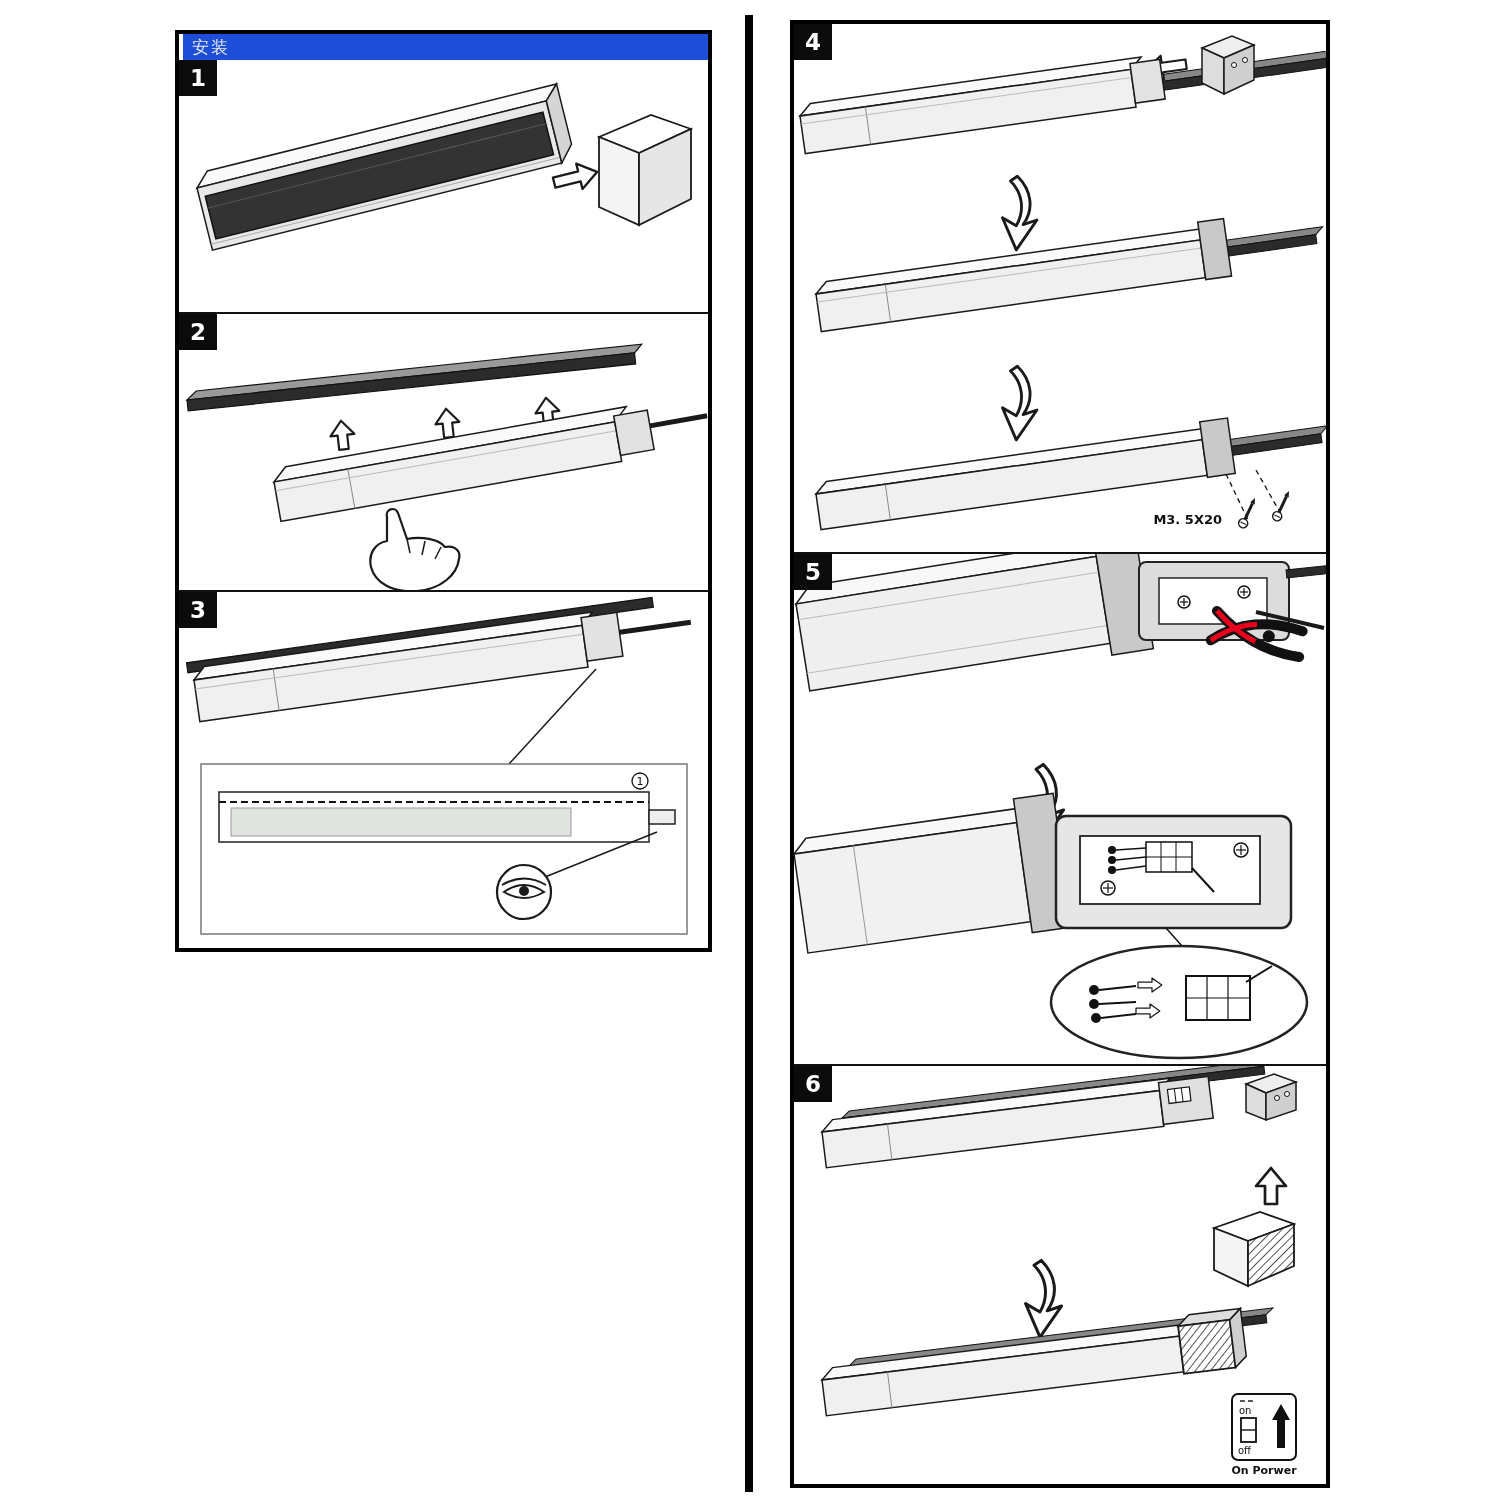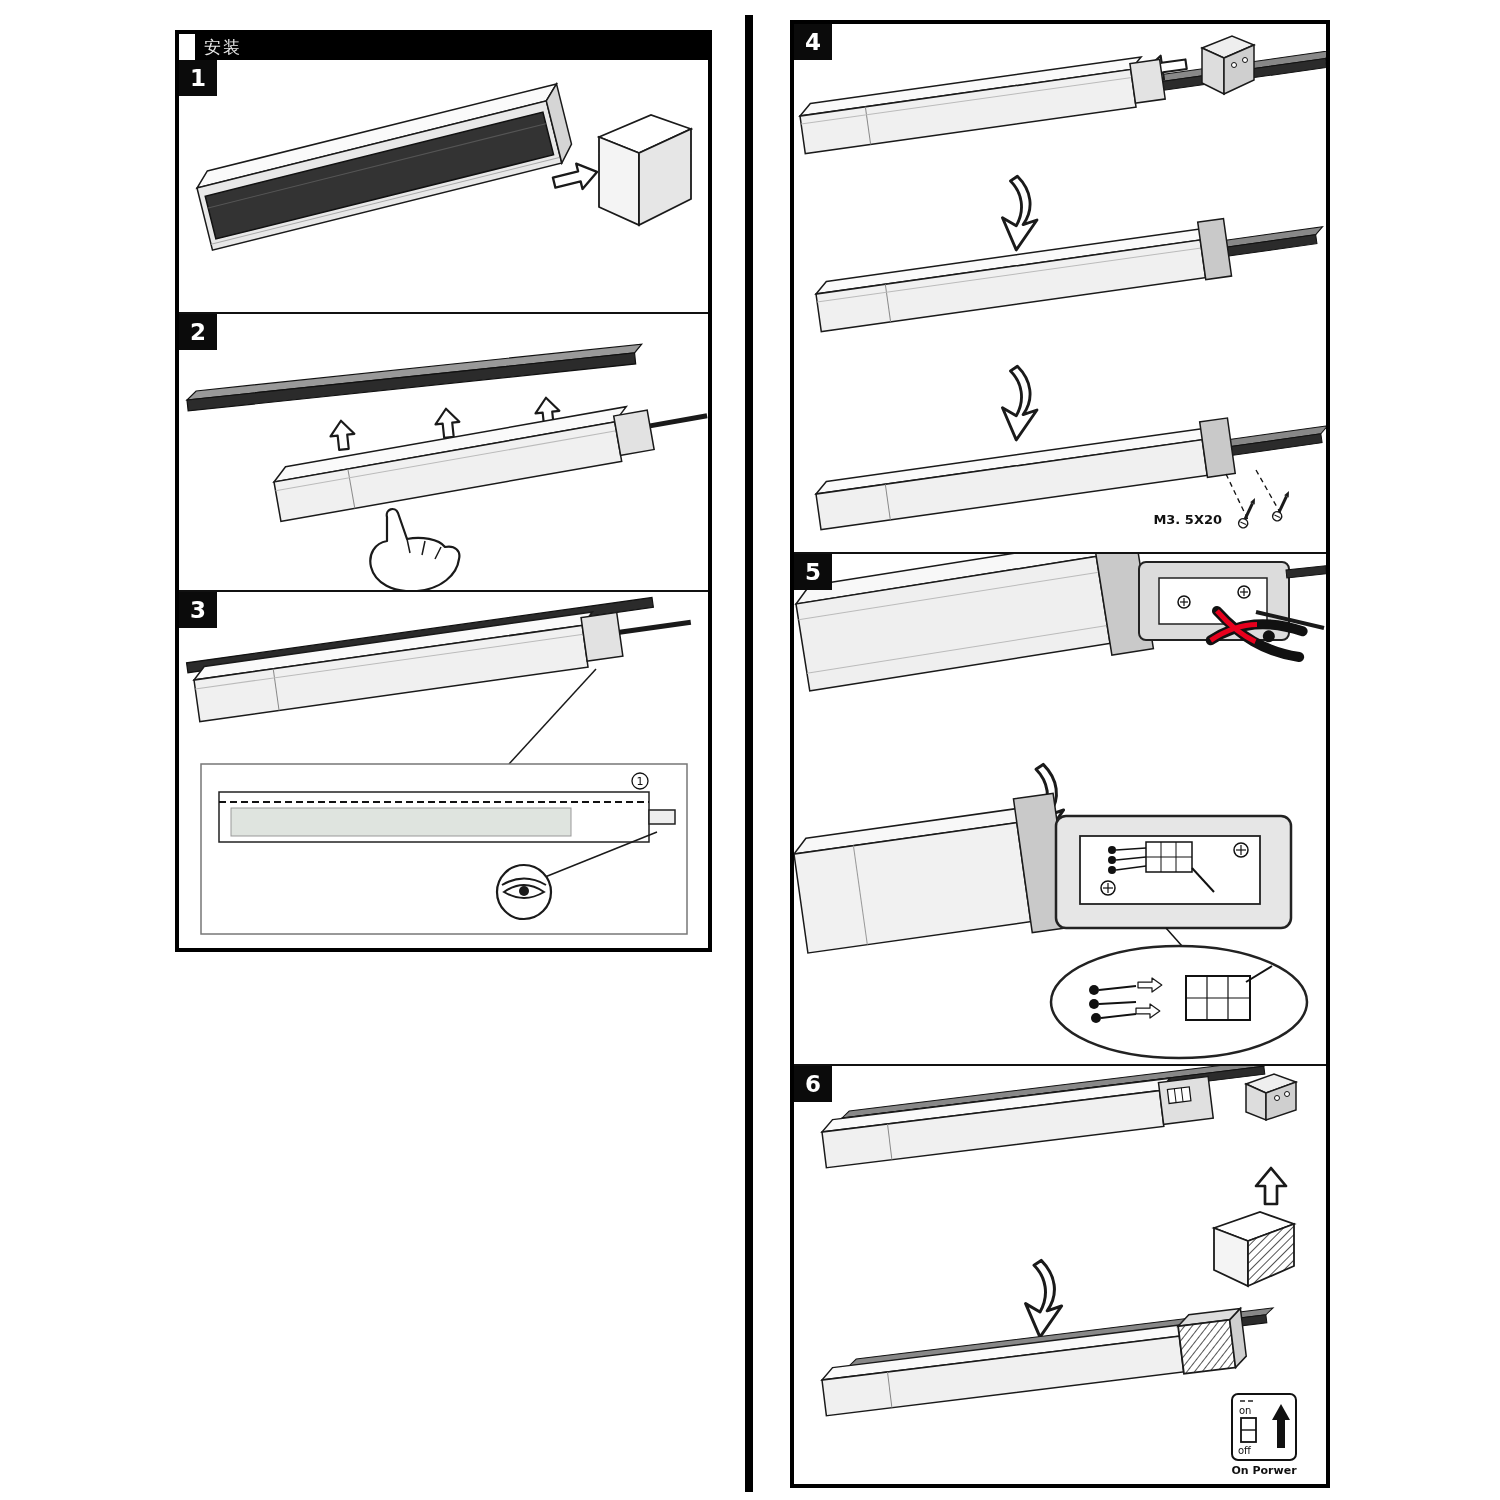--- a/index.html
+++ b/index.html
@@ -3,21 +3,21 @@
 <meta charset="utf-8">
 <style>
   * { margin:0; padding:0; box-sizing:border-box; }
   html,body { background:#ffffff; }
   body { width:1500px; height:1500px; font-family:"DejaVu Sans", sans-serif; color:#111; }
   .page { position:relative; width:1500px; height:1500px; background:#fff; overflow:hidden; }
   .panel { position:absolute; background:#fff; border:4px solid #000; }
   .left-panel  { left:175px; top:30px;  width:537px; height:922px; }
   .right-panel { left:790px; top:20px;  width:540px; height:1468px; }
   .col-divider { position:absolute; left:745px; top:15px; width:8px; height:1477px; background:#000; }
-  .header-bar { position:absolute; left:16px; top:0; right:0; height:26px; background:#000000; color:#e8e8e8;
+  .header-bar { position:absolute; left:4px; top:0; right:0; height:26px; background:#1d4ed8; color:#e8e8e8;
                 font-size:17px; line-height:26px; padding-left:9px; letter-spacing:2px; }
   .badge { position:absolute; left:0; width:38px; height:36px; background:#0b0b0b; color:#fff;
            font-size:23px; font-weight:bold; display:flex; align-items:center; justify-content:center; z-index:5; }
   .hline { position:absolute; left:0; right:0; height:2px; background:#111; }
   .illus { position:absolute; left:0; display:block; }
   text { font-family:"DejaVu Sans", sans-serif; fill:#111; }
 </style>
 <title>安装</title></head>
 <body>
 

